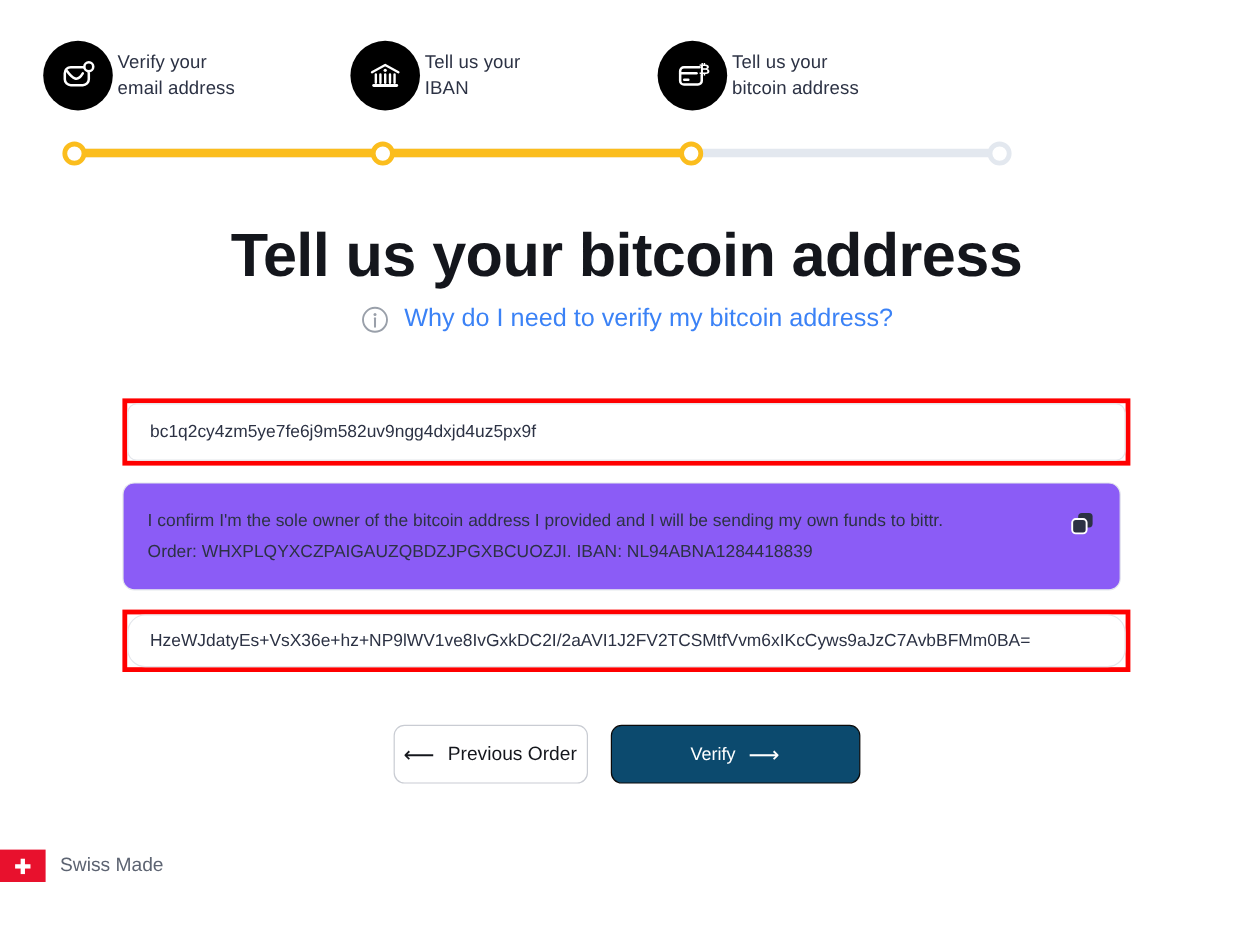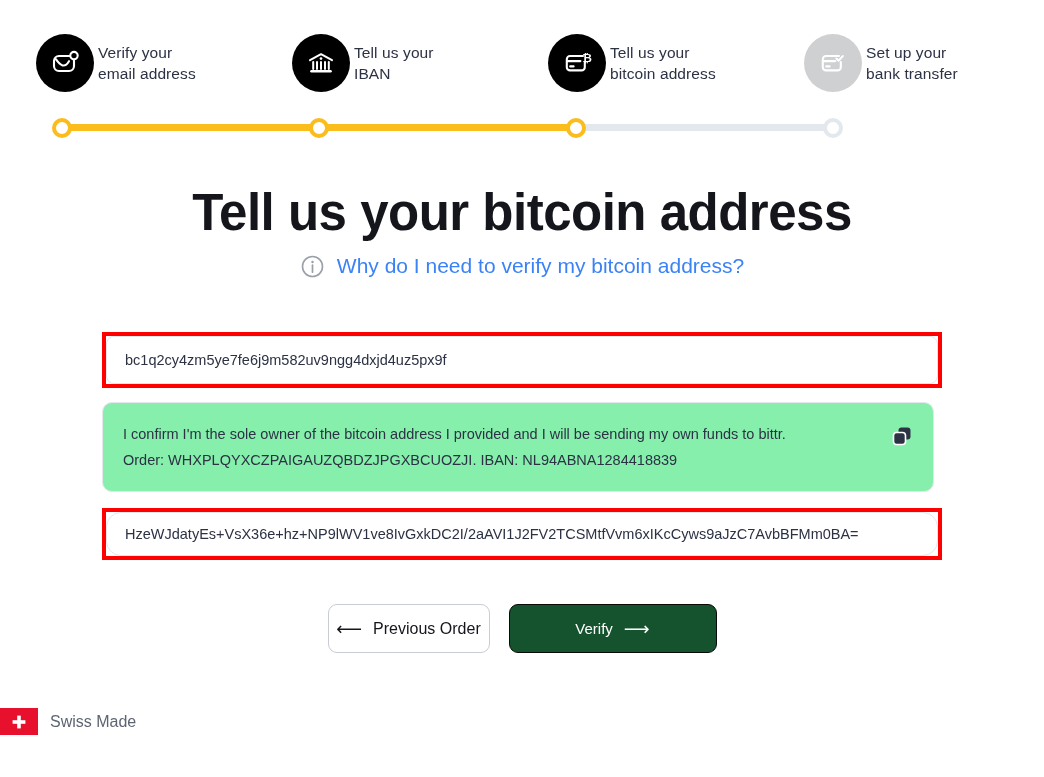--- a/index.html
+++ b/index.html
@@ -166,21 +166,21 @@
 
   .message-box {
     position: relative;
     margin-top: 14px;
     width: 832px;
     min-height: 88px;
     border: 1px solid #e4e7ec;
     border-radius: 10px;
     box-sizing: border-box;
     padding: 18px 58px 18px 20px;
-    background: #86efac;
+    background: #8b5cf6;
   }
   .message-text {
     font-size: 14.5px;
     line-height: 26px;
     color: #2c3244;
     max-width: 700px;
   }
   .copy-btn {
     position: absolute;
     right: 18px;
@@ -240,21 +240,21 @@
     box-sizing: border-box;
   }
   .btn-prev {
     width: 162px;
     background: #ffffff;
     border: 1px solid #c9ccd3;
     color: #14161c;
   }
   .btn-verify {
     width: 208px;
-    background: #14532d;
+    background: #0c4a6e;
     border: 1px solid #0a0a0a;
     color: #ffffff;
     font-size: 15px;
   }
   .arrow { font-size: 18px; line-height: 1; }
 
   
   .footer {
     position: absolute;
     top: 708px;
@@ -314,32 +314,20 @@
         <path d="M22 9H9a3.2 3.2 0 0 0-3.2 3.2v8A3.2 3.2 0 0 0 9 23.4h11.6a3.2 3.2 0 0 0 3.2-3.2v-4.6" stroke="#ffffff" stroke-width="2.1" stroke-linecap="round"></path>
         <path d="M6 14.1h13.4" stroke="#ffffff" stroke-width="2.1" stroke-linecap="round"></path>
         <path d="M9.2 19.4h3.4" stroke="#ffffff" stroke-width="2.1" stroke-linecap="round"></path>
         <text x="21.4" y="14.6" font-family="Liberation Sans, sans-serif" font-size="11.5" font-weight="700" fill="#ffffff">₿</text>
       </svg>
     </div>
     <div class="step-label">Tell us your
 bitcoin address</div>
   </div>
 
-  <div class="step step-4">
-    <div class="step-badge inactive">
-      <svg width="32" height="32" viewBox="0 0 32 32" fill="none">
-        <path d="M22 9H9a3.2 3.2 0 0 0-3.2 3.2v8A3.2 3.2 0 0 0 9 23.4h11.6a3.2 3.2 0 0 0 3.2-3.2v-5.2" stroke="#ffffff" stroke-width="2.1" stroke-linecap="round"></path>
-        <path d="M6 14.1h12.2" stroke="#ffffff" stroke-width="2.1" stroke-linecap="round"></path>
-        <path d="M9.2 19.4h3.4" stroke="#ffffff" stroke-width="2.1" stroke-linecap="round"></path>
-        <path d="M19.4 11.6l2.1 2.1 4.3-4.6" stroke="#ffffff" stroke-width="2.1" stroke-linecap="round" stroke-linejoin="round"></path>
-      </svg>
-    </div>
-    <div class="step-label">Set up your
-bank transfer</div>
-  </div>
 </div>
 
 <div class="rail">
   <div class="rail-track"></div>
   <div class="rail-fill"></div>
   <div class="rail-dot dot-1"></div>
   <div class="rail-dot dot-2"></div>
   <div class="rail-dot dot-3"></div>
   <div class="rail-dot off dot-4"></div>
 </div>

